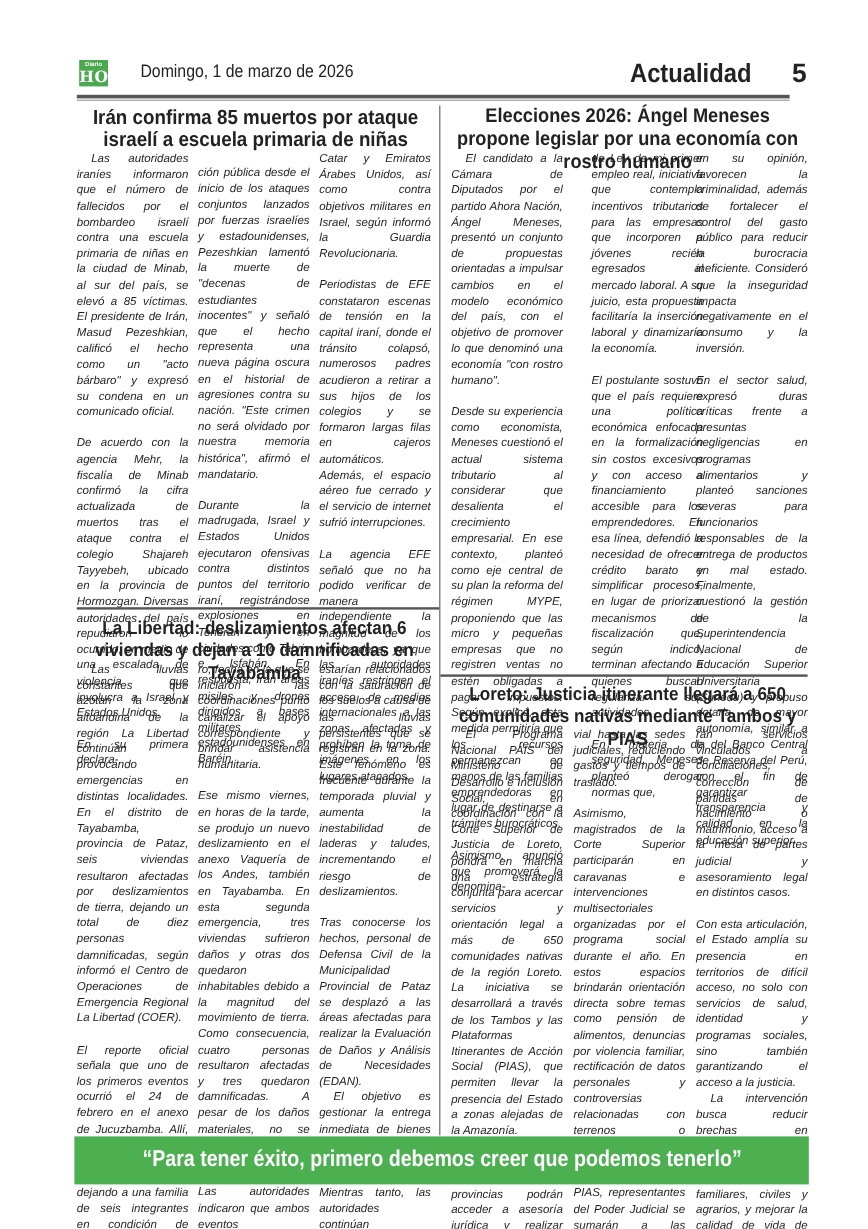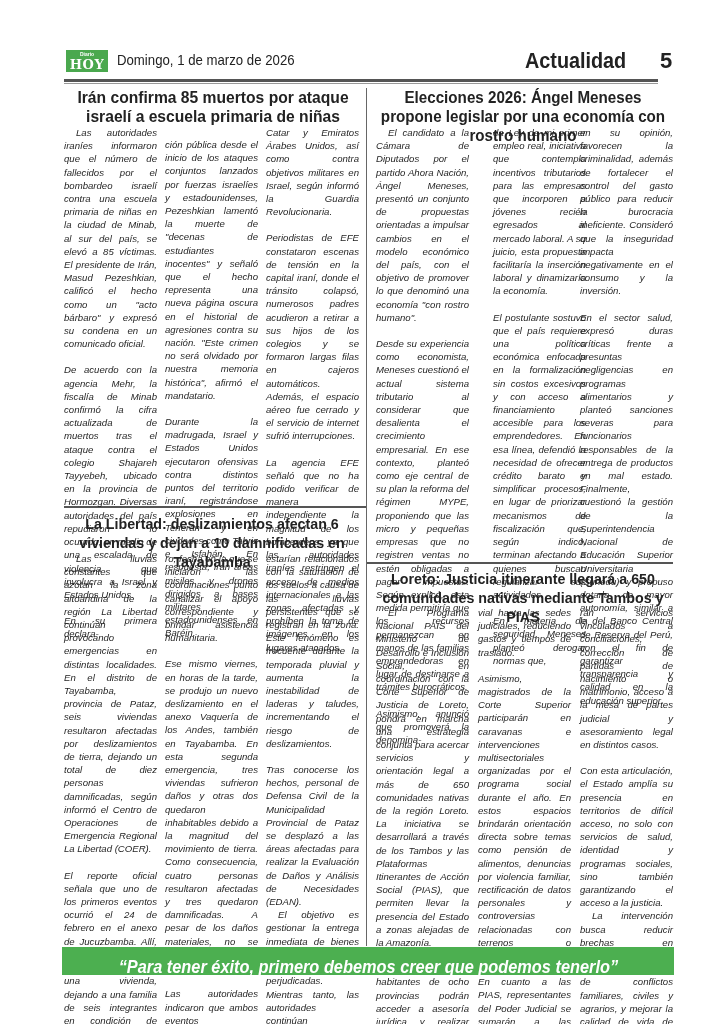--- a/index.html
+++ b/index.html
@@ -1,19 +1,19 @@
 <!DOCTYPE html>
 <html><head>
 <meta charset="utf-8">
 <style>
   html,body{margin:0;padding:0;background:#fff;}
   body{width:723px;height:1024px;position:relative;overflow:hidden;font-family:"Liberation Sans",sans-serif;color:#1a1a1a;}
   .abs{position:absolute;}
   
-  .logo{left:66px;top:50px;width:42px;height:22px;background:#4aa84e;color:#fff;text-align:center;}
+  .logo{left:66px;top:50px;width:24px;height:22px;background:#4aa84e;color:#fff;text-align:center;}
   .logo .small{display:block;font-size:5px;font-weight:bold;line-height:7px;padding-top:1px;}
   .logo .big{display:block;font-family:"DejaVu Serif",serif;font-weight:bold;font-size:13px;line-height:13px;letter-spacing:0.5px;}
   .date{left:117px;top:51px;font-size:15px;color:#222;transform:scaleX(0.88);transform-origin:left;}
   .section{left:525px;top:48px;font-size:22px;font-weight:bold;color:#222;transform:scaleX(0.9);transform-origin:left;}
   .pagenum{left:660px;top:48px;font-size:22px;font-weight:bold;color:#222;}
   .toprule{left:64px;top:79px;width:594px;height:3px;background:#555;}
   .toprule2{left:64px;top:83px;width:594px;height:1px;background:#999;}
   
   .headline{font-weight:bold;font-size:17px;line-height:19px;text-align:center;color:#222;transform:scaleX(0.92);}
   .h-iran{left:58px;top:88px;width:310px;}
@@ -35,21 +35,21 @@
   .lib2{left:165px;top:552px;width:93px;}
   .lib3{left:266px;top:552px;width:93px;}
   .lor1{left:376px;top:606px;width:93px;}
   .lor2{left:478px;top:606px;width:93px;}
   .lor3{left:580px;top:606px;width:93px;}
   
   .vrule{left:366px;top:88px;width:1px;height:858px;background:#666;}
   .hrule-iran{left:64px;top:506px;width:302px;height:2px;background:#555;}
   .hrule-lor{left:367px;top:562px;width:306px;height:2px;background:#555;}
   
-  .banner{left:62px;top:947px;width:612px;height:28px;background:#4caf50;color:#fff;font-weight:bold;font-size:19px;text-align:center;line-height:40px;font-style:italic;}
+  .banner{left:62px;top:947px;width:612px;height:40px;background:#4caf50;color:#fff;font-weight:bold;font-size:19px;text-align:center;line-height:40px;}
   .banner span{display:inline-block;transform:scaleX(0.86);}
 </style>
 </head>
 <body>
 
 <div class="abs logo">
   <span class="small">Diario</span>
   <span class="big">HOY</span>
 </div>
 <div class="abs date">Domingo, 1 de marzo de 2026</div>

